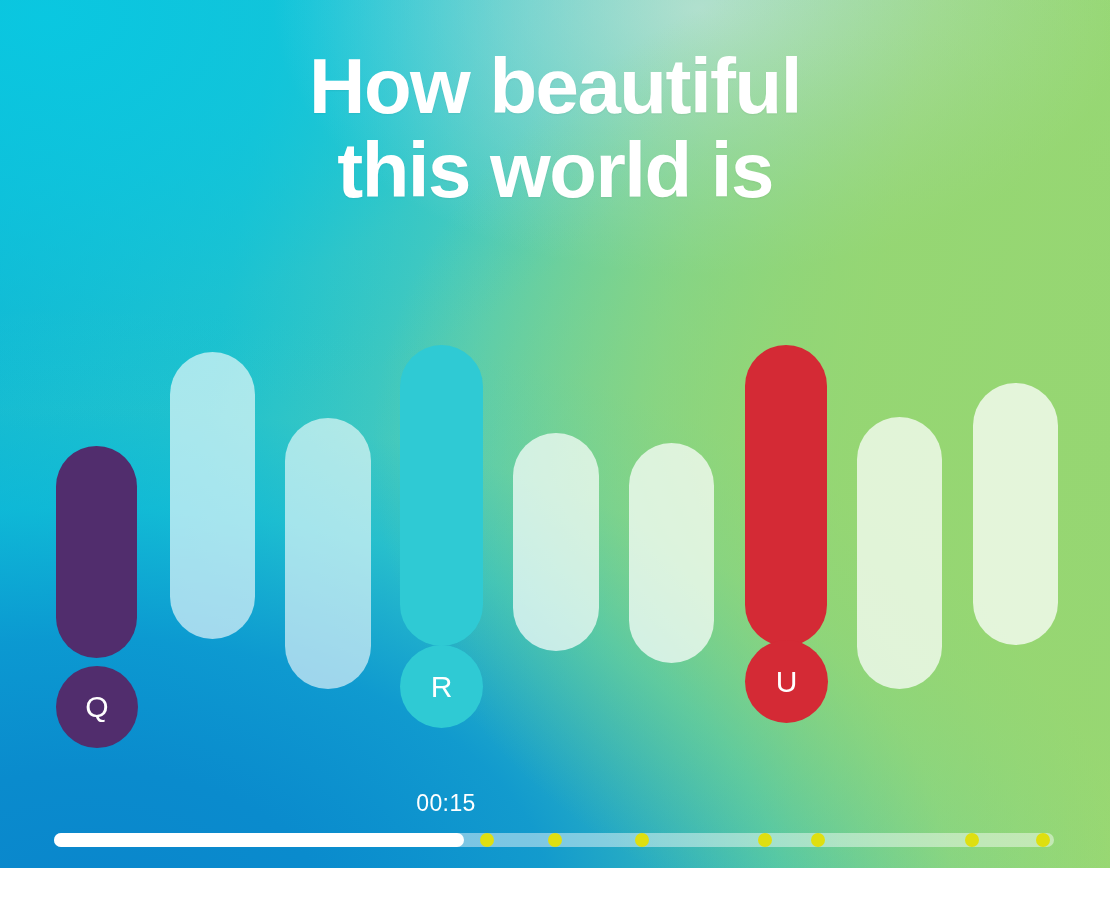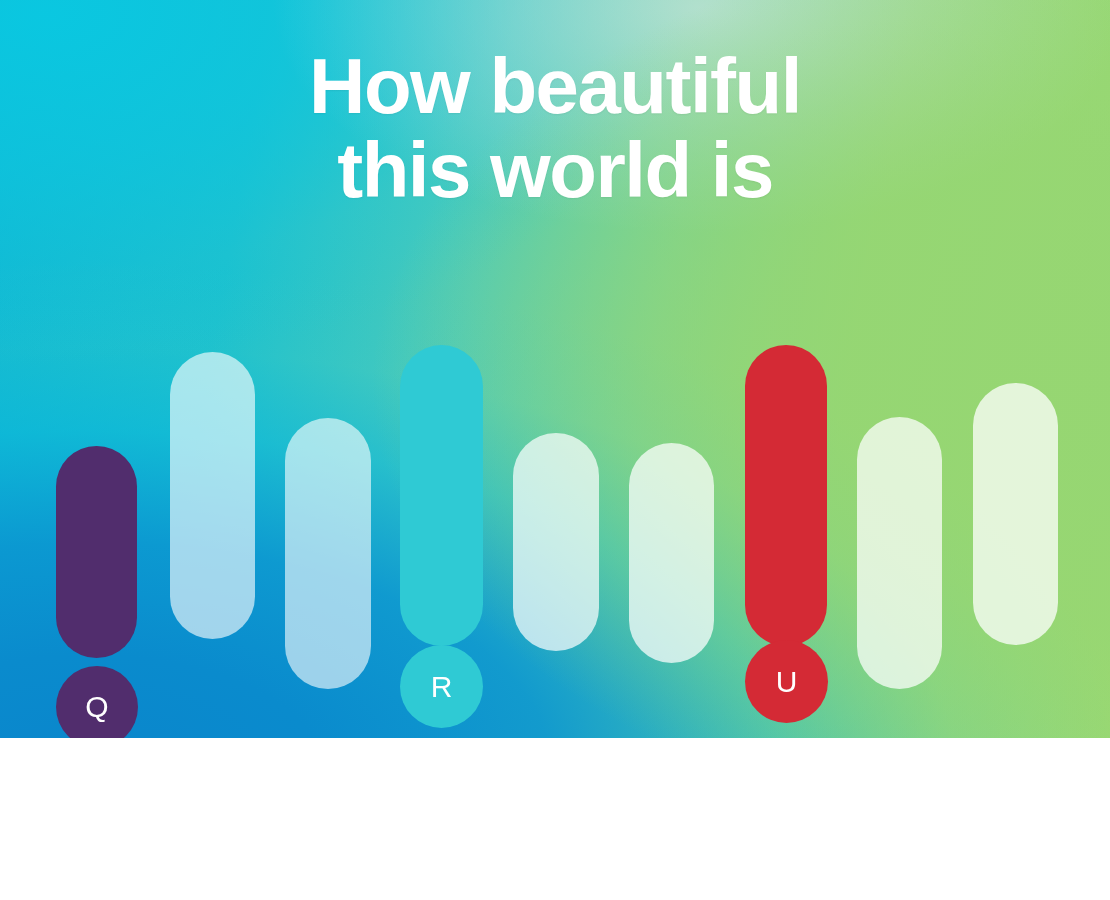--- a/index.html
+++ b/index.html
@@ -9,21 +9,21 @@
   body {
     width: 1110px;
     height: 900px;
     overflow: hidden;
     font-family: "Liberation Sans", sans-serif;
   }
 
   #stage {
     position: relative;
     width: 1110px;
-    height: 738px;
+    height: 868px;
     overflow: hidden;
     background: #3bbfd0;
   }
 
   
   .bg-base {
     position: absolute;
     inset: 0;
     background: linear-gradient(100deg,
                 #07b6d6 0%,
@@ -165,20 +165,21 @@
         <span>Q</span>
       </div>
       <div class="badge" style="left: 400px; top: 645px; width: 83px; height: 83px; background: rgb(47, 202, 212);">
         <span>R</span>
       </div>
       <div class="badge" style="left: 745px; top: 640px; width: 83px; height: 83px; background: rgb(212, 42, 53);">
         <span>U</span>
       </div>
     </div>
 
+  <div id="time-label" style="left: 366px; width: 160px; top: 790px;">00:15</div>
 
   <div id="progress-track" style="left: 54px; top: 833px; width: 1000px; height: 14px;">
     <div id="progress-fill" style="width: 41%;"></div>
   </div>
 
 <div class="marker-dot" style="left: 487px; top: 840px; width: 14px; height: 14px; background: rgb(223, 223, 16);"></div>
     <div class="marker-dot" style="left: 555px; top: 840px; width: 14px; height: 14px; background: rgb(223, 223, 16);"></div>
     <div class="marker-dot" style="left: 642px; top: 840px; width: 14px; height: 14px; background: rgb(223, 223, 16);"></div>
     <div class="marker-dot" style="left: 765px; top: 840px; width: 14px; height: 14px; background: rgb(223, 223, 16);"></div>
     <div class="marker-dot" style="left: 818px; top: 840px; width: 14px; height: 14px; background: rgb(223, 223, 16);"></div>

